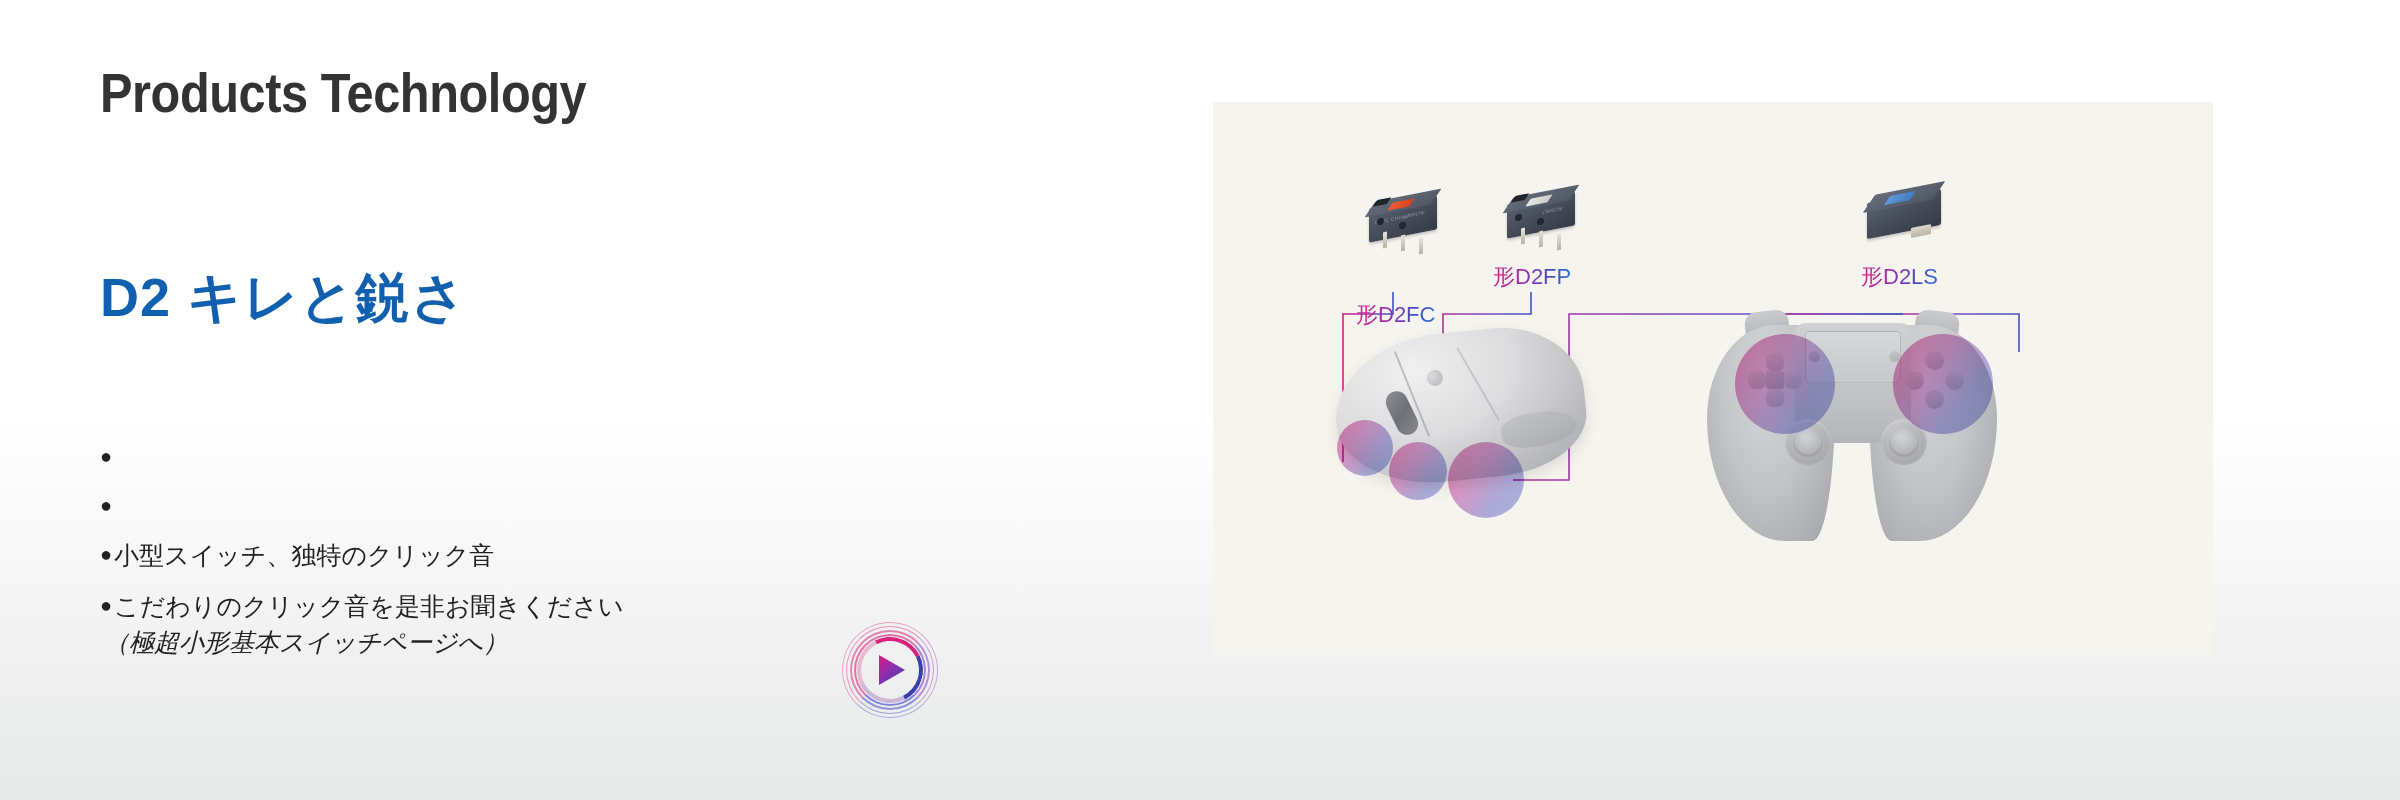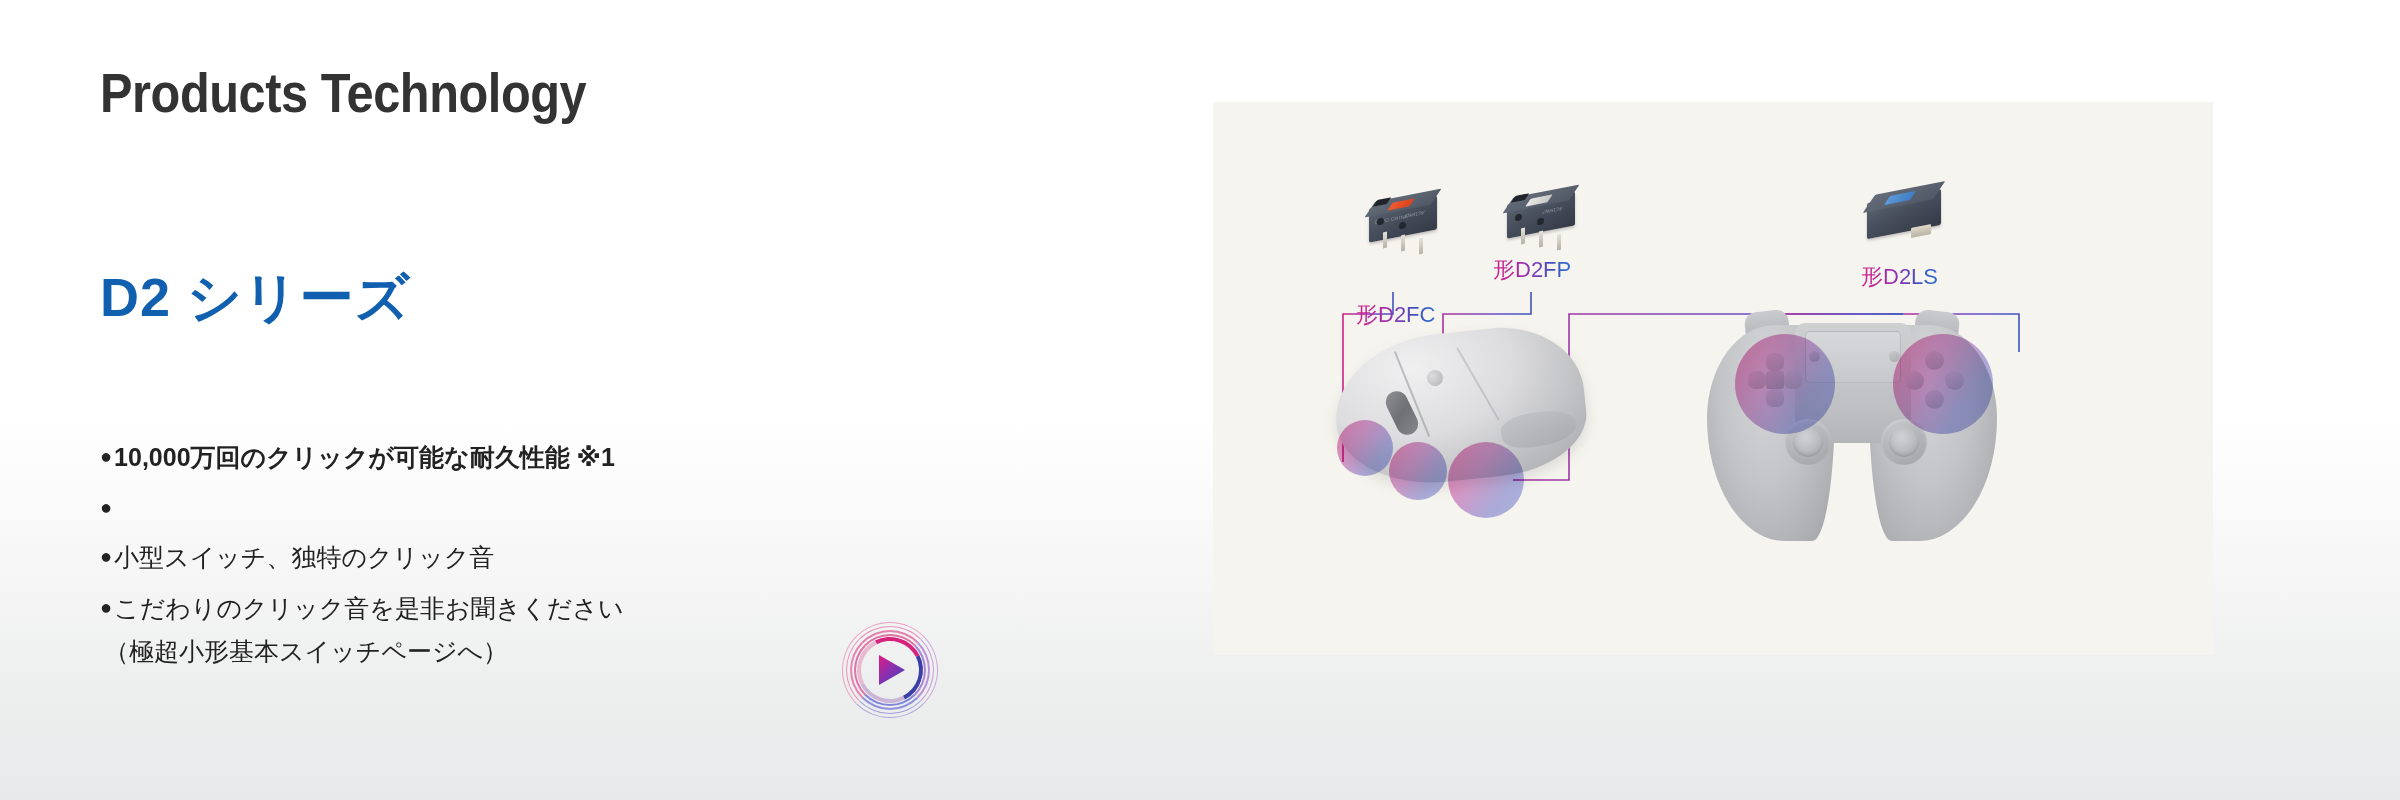--- a/index.html
+++ b/index.html
@@ -88,23 +88,24 @@
   .bullet-dot {
     font-size: 20px;
     line-height: 1.15;
     margin-right: 2px;
     color: #222222;
   }
 
   .bullet-sub {
     font-size: 25px;
     color: #222222;
-    margin-top: 14px;
+    margin-top: 7px;
     padding-left: 4px;
     white-space: nowrap;
+    font-style: italic;
   }
 
   
   .play-btn {
     position: absolute;
     left: 742px;
     top: 622px;
     width: 96px;
     height: 96px;
     cursor: pointer;
@@ -151,21 +152,21 @@
     font-size: 22px;
     font-weight: 500;
     white-space: nowrap;
     background: linear-gradient(90deg, #d41e88 0%, #9a2fae 42%, #3f4fc0 75%, #2f6fd0 100%);
     -webkit-background-clip: text;
     background-clip: text;
     color: transparent;
     letter-spacing: 0px;
   }
   .lbl-d2fc { left: 143px; top: 160px; margin-top: 38px; }
-  .lbl-d2fp { left: 280px; top: 153px; }
+  .lbl-d2fp { left: 280px; top: 160px; }
   .lbl-d2ls { left: 648px; top: 160px; }
 
   
   .switch {
     position: absolute;
     width: 86px;
     height: 62px;
   }
   .sw-d2fc { left: 150px; top: 88px; }
   .sw-d2fp { left: 288px; top: 84px; }
@@ -453,27 +454,26 @@
   .blob-p2 { left: 680px; top: 232px; width: 100px; height: 100px; }
 </style>
 </head>
 <body>
 
 <div class="left-col">
 
   <div class="page-title">Products Technology</div>
 
 
-  <div class="series-title">D2 シリーズ</div>
+  <div class="series-title">D2 キレと鋭さ</div>
 
   <div class="bullets">
 
     <div class="bullet-row bold">
       <span class="bullet-dot">●</span>
-      <span>10,000万回のクリックが可能な耐久性能 ※1</span>
     </div>
 
     <div class="bullet-row">
       <span class="bullet-dot">●</span>
     </div>
 
     <div class="bullet-row">
       <span class="bullet-dot">●</span>
       <span>小型スイッチ、独特のクリック音</span>
     </div>

